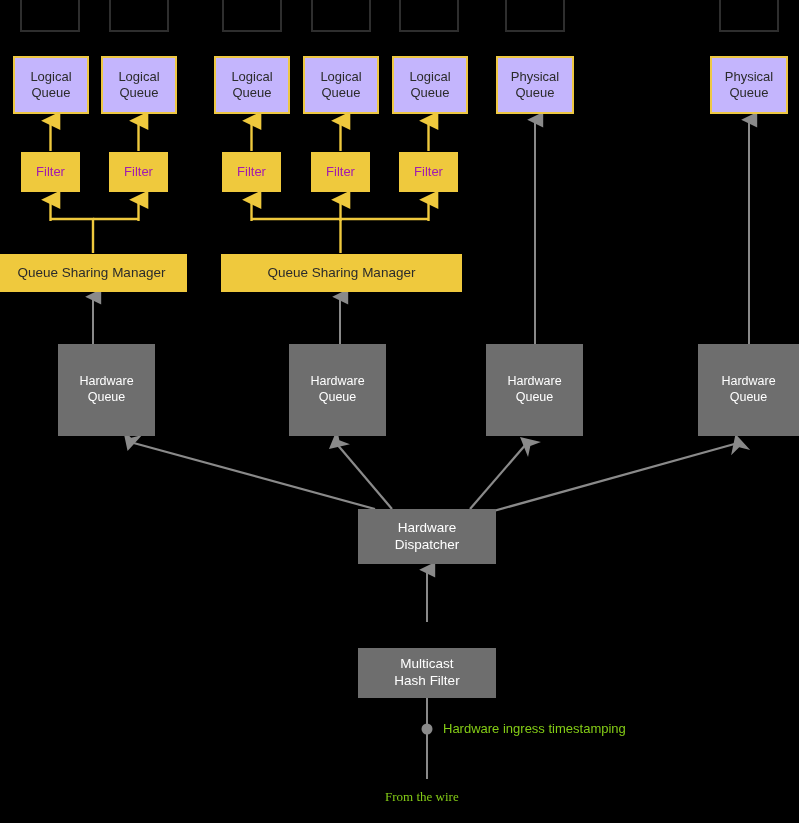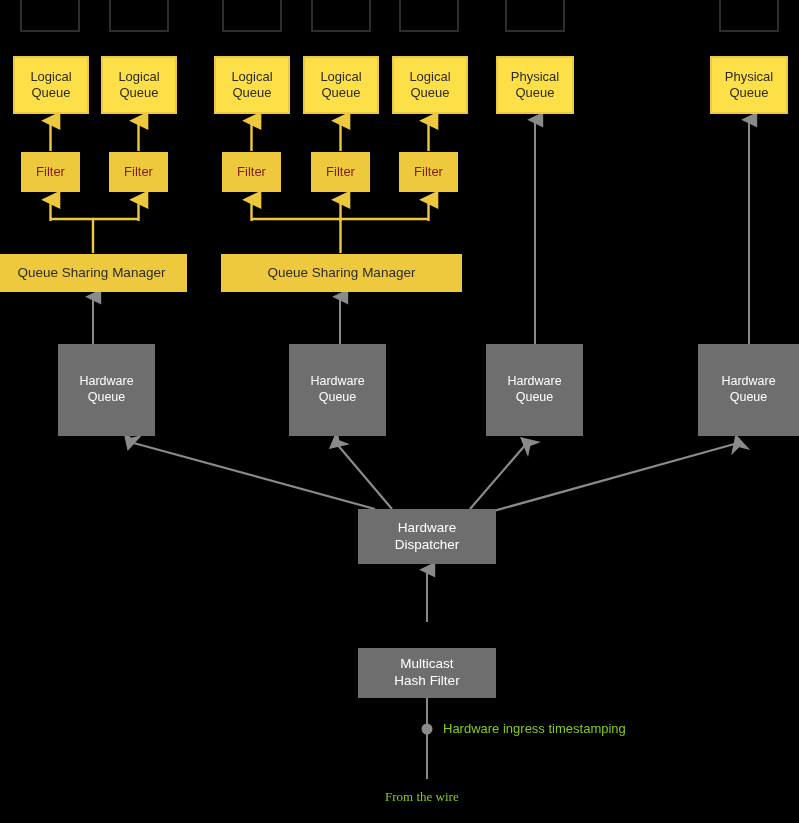--- a/index.html
+++ b/index.html
@@ -1,22 +1,22 @@
 <!DOCTYPE html>
 <html><head>
 <meta charset="utf-8">
 <style>
   html,body{margin:0;padding:0;background:#000;}
   body{width:799px;height:823px;overflow:hidden;font-family:"Liberation Sans",sans-serif;}
   #stage{position:relative;width:799px;height:823px;background:#000;}
   svg.layer{position:absolute;left:0;top:0;width:799px;height:823px;}
   .node{position:absolute;box-sizing:border-box;display:flex;align-items:center;justify-content:center;text-align:center;line-height:1.25;}
   .empty-box{border:2px solid #2e2e2e;background:#000;}
-  .queue-box{background:#fde047;border:2px solid #eec843;color:#2b2b2b;font-size:13px;}
-  .filter-box{background:#efc93d;color:#7f1d1d;font-size:13px;}
+  .queue-box{background:#c4b5fd;border:2px solid #eec843;color:#2b2b2b;font-size:13px;}
+  .filter-box{background:#efc93d;color:#a21caf;font-size:13px;}
   .qsm-box{background:#efc93d;color:#2b2b2b;font-size:13.5px;}
   .hw-box{background:#6e6e6e;color:#ffffff;font-size:12.5px;}
   .disp-box{background:#6e6e6e;color:#ffffff;font-size:13.5px;}
   .plain-label{position:absolute;color:#84cc16;font-size:13px;white-space:nowrap;}
   .lbl2{white-space:pre-line;}
 </style>
 </head>
 <body>
 
 <div id="stage">

